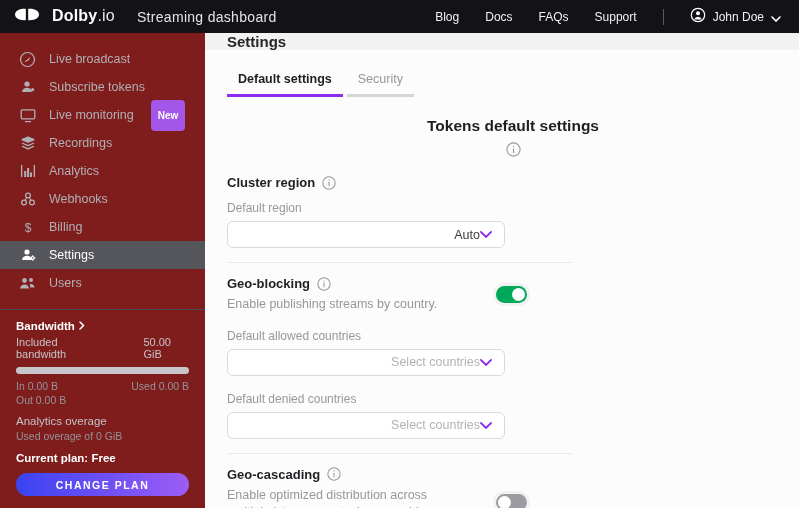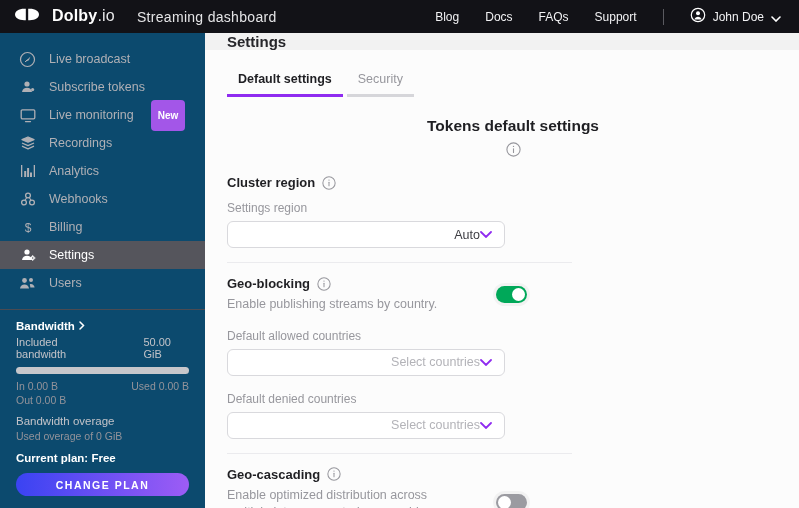--- a/index.html
+++ b/index.html
@@ -15,21 +15,21 @@
   .topnav { margin-left:auto; display:flex; align-items:center; gap:26px; }
   .topnav-link { font-size:12px; color:#f2f2f4; cursor:pointer; }
   .topnav-sep { width:1px; height:16px; background:#5a5a60; }
   .user-menu { display:flex; align-items:center; gap:7px; cursor:pointer; }
   .user-name { font-size:12px; color:#f2f2f4; }
 
   
   .shell { display:flex; height:475px; }
 
   
-  .sidebar { width:205px; background:#0c4a6e; display:flex; flex-direction:column; color:#b0b0b5; }
+  .sidebar { width:205px; background:#7f1d1d; display:flex; flex-direction:column; color:#b0b0b5; }
   .nav { padding-top:12px; }
   .nav-item { height:28px; display:flex; align-items:center; gap:13px; padding:0 14px 0 19px; font-size:12.5px; cursor:pointer; }
   .nav-item .nav-ic { width:17px; height:17px; display:flex; align-items:center; justify-content:center; flex:none; }
   .nav-item.selected { background:#55555c; color:#ffffff; }
   .nav-item svg { display:block; }
   .badge { background:#a356e8; color:#fff; font-size:10px; font-weight:700; padding:10px 7px; border-radius:4px; margin-left:4px; }
 
   .bw { margin-top:auto; border-top:1px solid #4b4b52; padding:10px 16px 12px 16px; }
   .bw-title { color:#fff; font-size:11.5px; font-weight:700; display:flex; align-items:center; gap:4px; cursor:pointer; }
   .bw-row { display:flex; justify-content:space-between; margin-top:4px;gap:39px; }
@@ -240,21 +240,21 @@
         <span class="bw-value">50.00 GiB</span>
       </div>
       <div class="bw-bar"></div>
       <div class="bw-row2">
         <span class="bw-small">In 0.00 B</span>
         <span class="bw-small">Used 0.00 B</span>
       </div>
       <div class="bw-row2">
         <span class="bw-small">Out 0.00 B</span>
       </div>
-      <div class="bw-overage-title">Bandwidth overage</div>
+      <div class="bw-overage-title">Analytics overage</div>
       <div class="bw-overage-detail">Used overage of 0 GiB</div>
       <div class="bw-plan">Current plan: Free</div>
       <button class="change-plan">CHANGE PLAN</button>
     </div>
   </aside>
 
   <main class="main">
     <div class="page-titlebar">
       <h1 class="page-title">Settings</h1>
     </div>
@@ -279,21 +279,21 @@
       <div class="group-title">
         <span>Cluster region</span>
         <span class="info-ic">
           <svg width="14" height="14" viewBox="0 0 15 15" fill="none" stroke="#97979d" stroke-width="1.1">
             <circle cx="7.5" cy="7.5" r="6.6"></circle>
               <path d="M7.5 6.8 v3.6" stroke-linecap="round"></path>
               <circle cx="7.5" cy="4.4" r="0.7" fill="#97979d" stroke="none"></circle>
           </svg>
         </span>
       </div>
-      <div class="field-label">Settings region</div>
+      <div class="field-label">Default region</div>
       <div class="select">
         <span class="select-value">Auto</span>
         <span class="chev">
           <svg width="12" height="7" viewBox="0 0 12 7" fill="none" stroke="#8f2bf0" stroke-width="1.8" stroke-linecap="round">
               <path d="M1 1 l5 5 l5 -5"></path>
             </svg>
         </span>
       </div>
 
       <div class="divider"></div>

